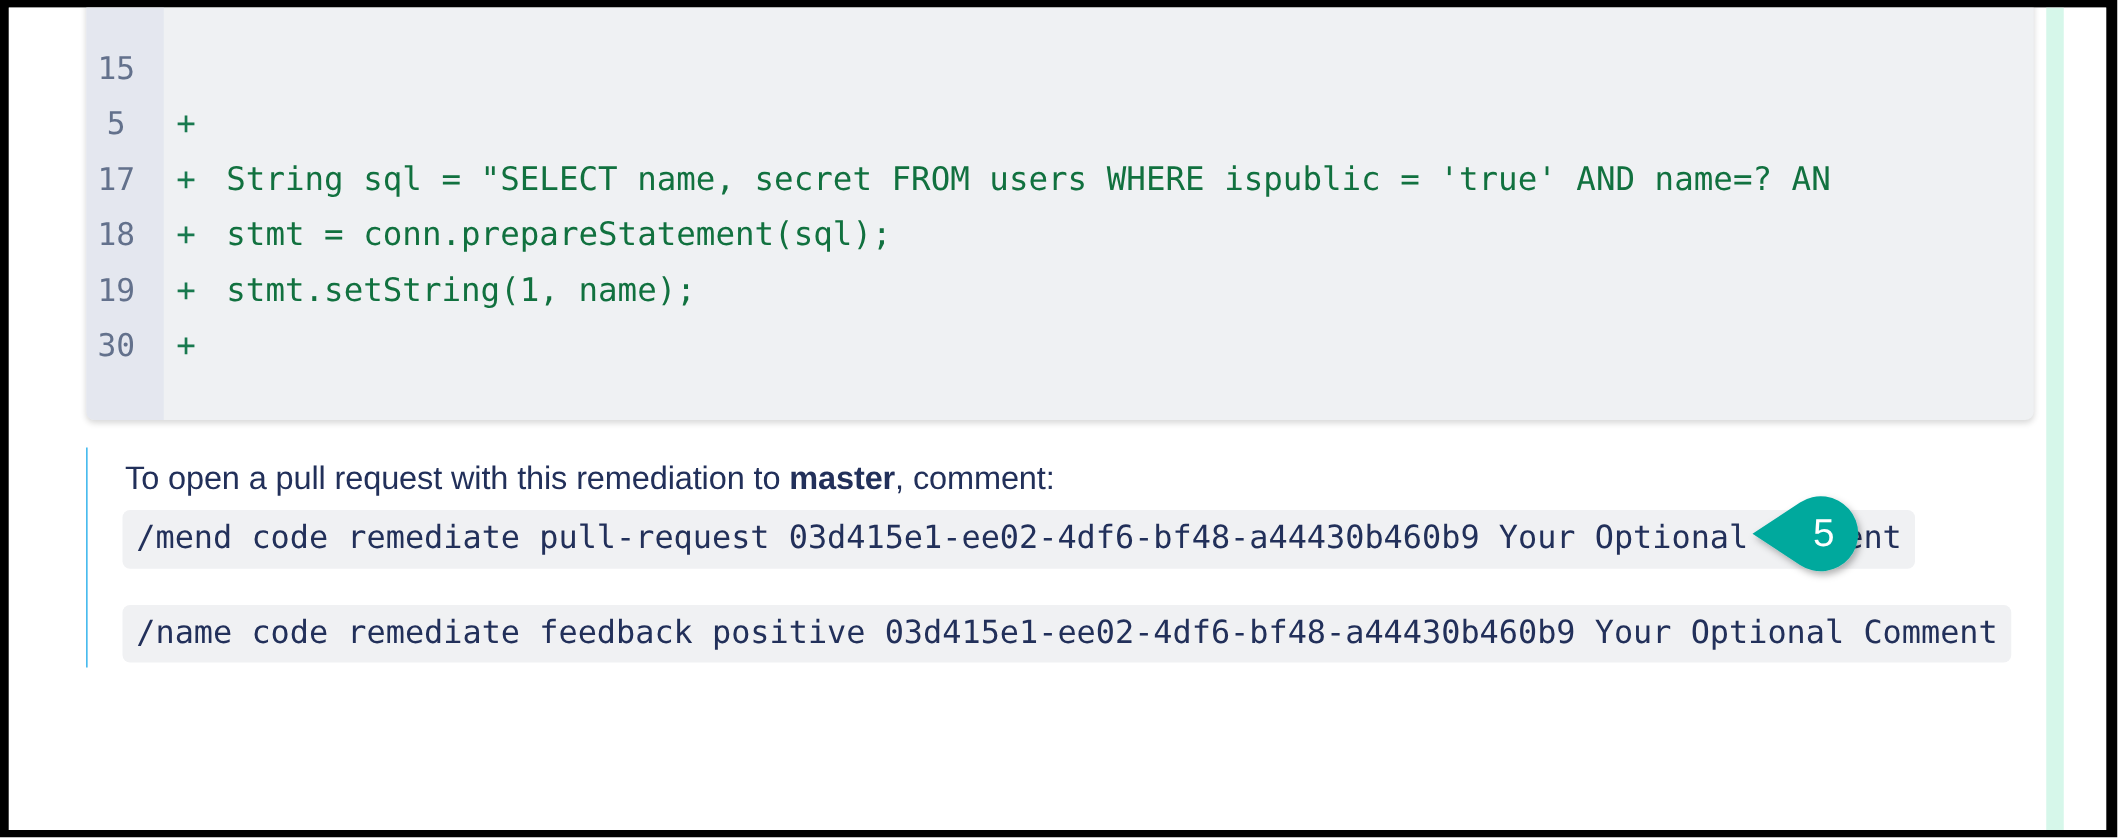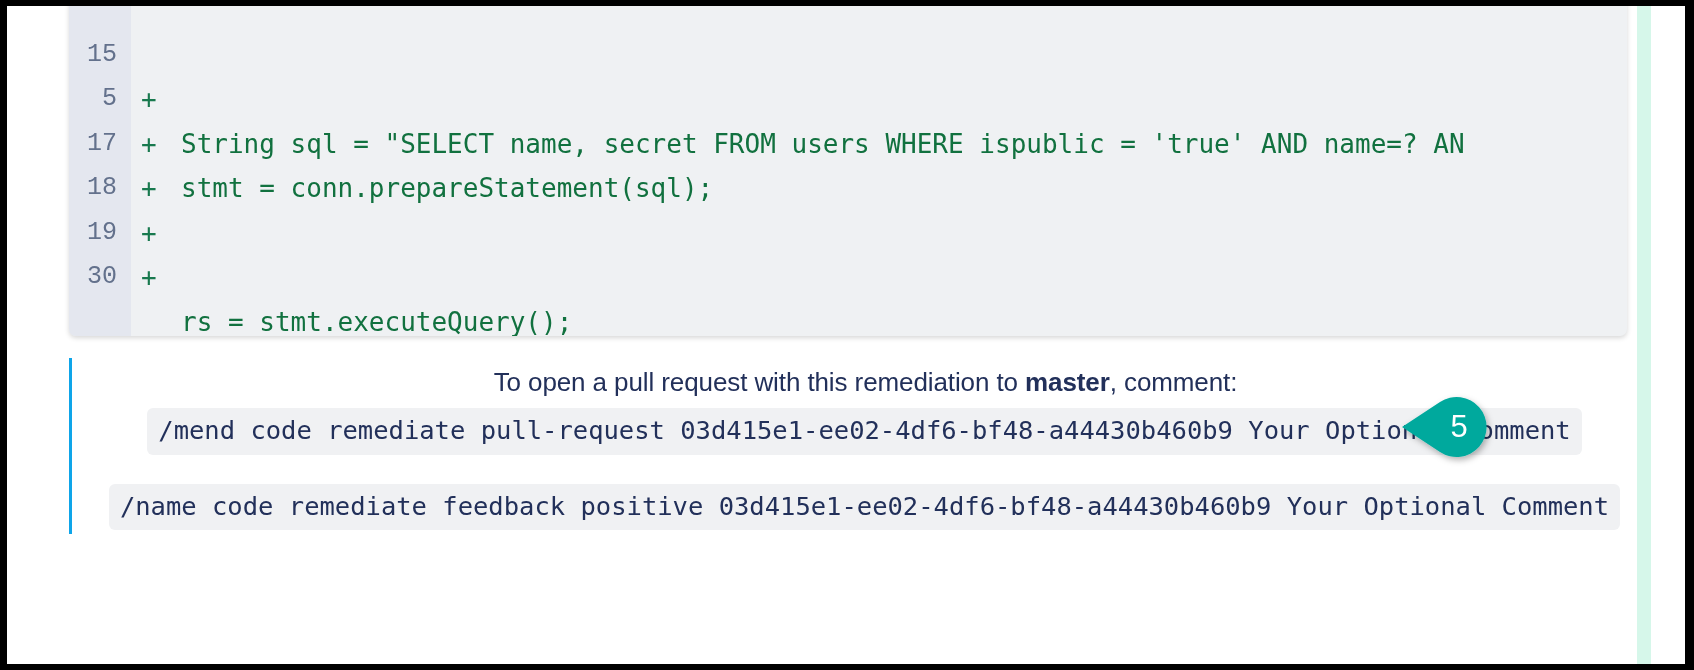--- a/index.html
+++ b/index.html
@@ -75,24 +75,23 @@
   }
   .code-row {
     position: relative;
     height: 44.5px;
     white-space: pre;
   }
   .ln {
     position: absolute;
     left: 0;
     width: 48px;
-    text-align: right;
+    text-align: center;
     color: #63718c;
     font-size: 25px;
-    font-family: Liberation Mono, monospace;
   }
   .marker {
     position: absolute;
     left: 72px;
     width: 20px;
     color: #18794e;
     font-size: 26px;
   }
   .ctext {
     position: absolute;
@@ -100,24 +99,23 @@
     white-space: pre;
   }
   .ctext.added { color: #11713f; }
 
   
   .remediation {
     position: absolute;
     left: 62px;
     top: 352px;
     width: 1560px;
-    border-left: 3px solid #0ea5e9;
+    border-left: 1px solid #0ea5e9;
     box-sizing: border-box;
     padding-left: 28px;
-    text-align: center;
   }
   .para {
     color: #22305a;
     font-size: 26px;
     line-height: 1.2;
     margin: 0;
     padding: 9px 0 7px 2px;
     letter-spacing: -0.1px;
   }
   .para b { font-weight: bold; }
@@ -180,31 +178,31 @@
 
         <div class="code-row">
           <span class="ln">5</span>
           <span class="marker">+</span>
           <span class="ctext added">stmt = conn.prepareStatement(sql);</span>
         </div>
 
         <div class="code-row">
           <span class="ln">17</span>
           <span class="marker">+</span>
+          <span class="ctext added">stmt.setString(1, name);</span>
         </div>
 
         <div class="code-row">
           <span class="ln">18</span>
           <span class="marker">+</span>
         </div>
 
         <div class="code-row">
           <span class="ln">19</span>
           <span class="marker">+</span>
-          <span class="ctext added">rs = stmt.executeQuery();</span>
         </div>
 
         <div class="code-row">
           <span class="ln">30</span>
           <span class="marker"></span>
           
         </div>
 
 
       </div>

